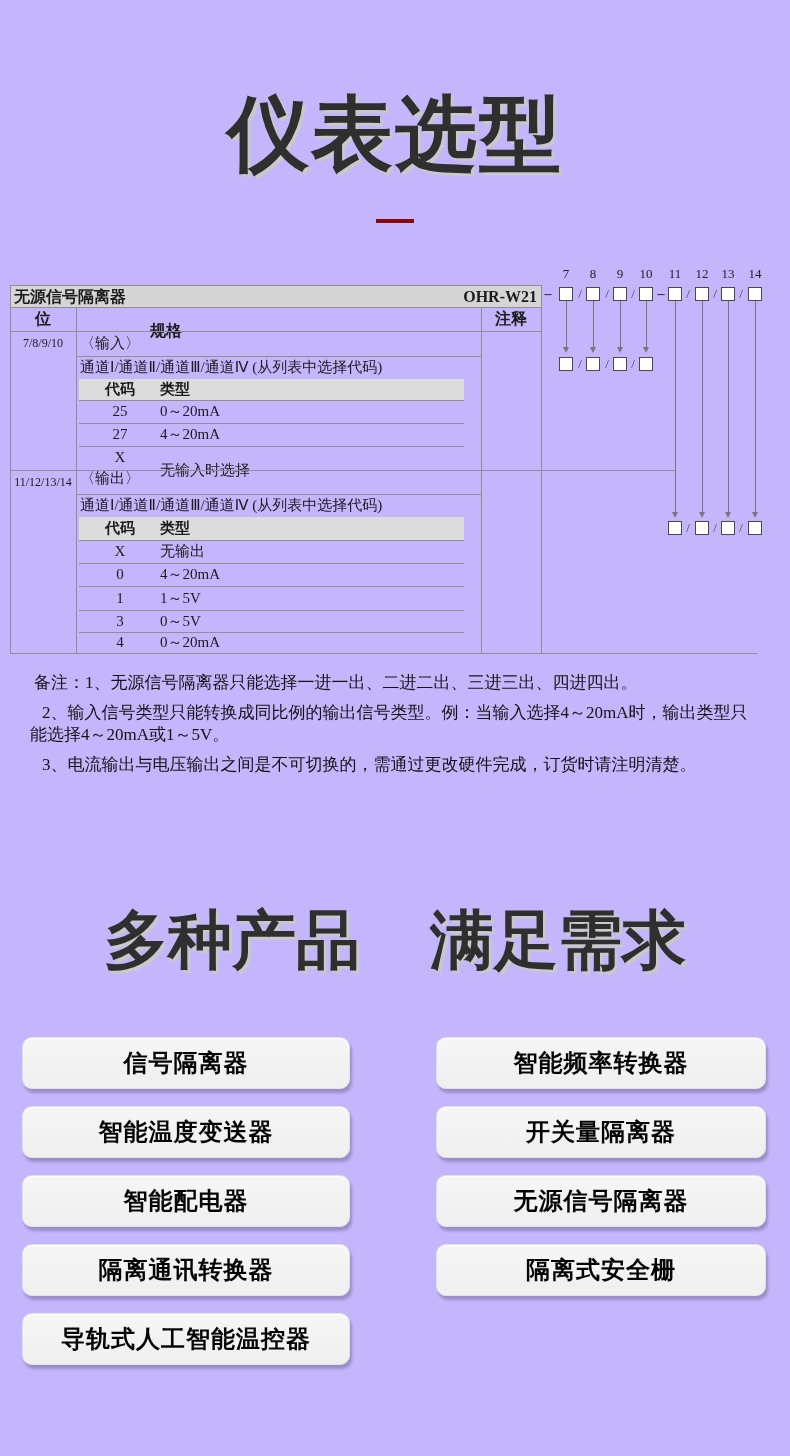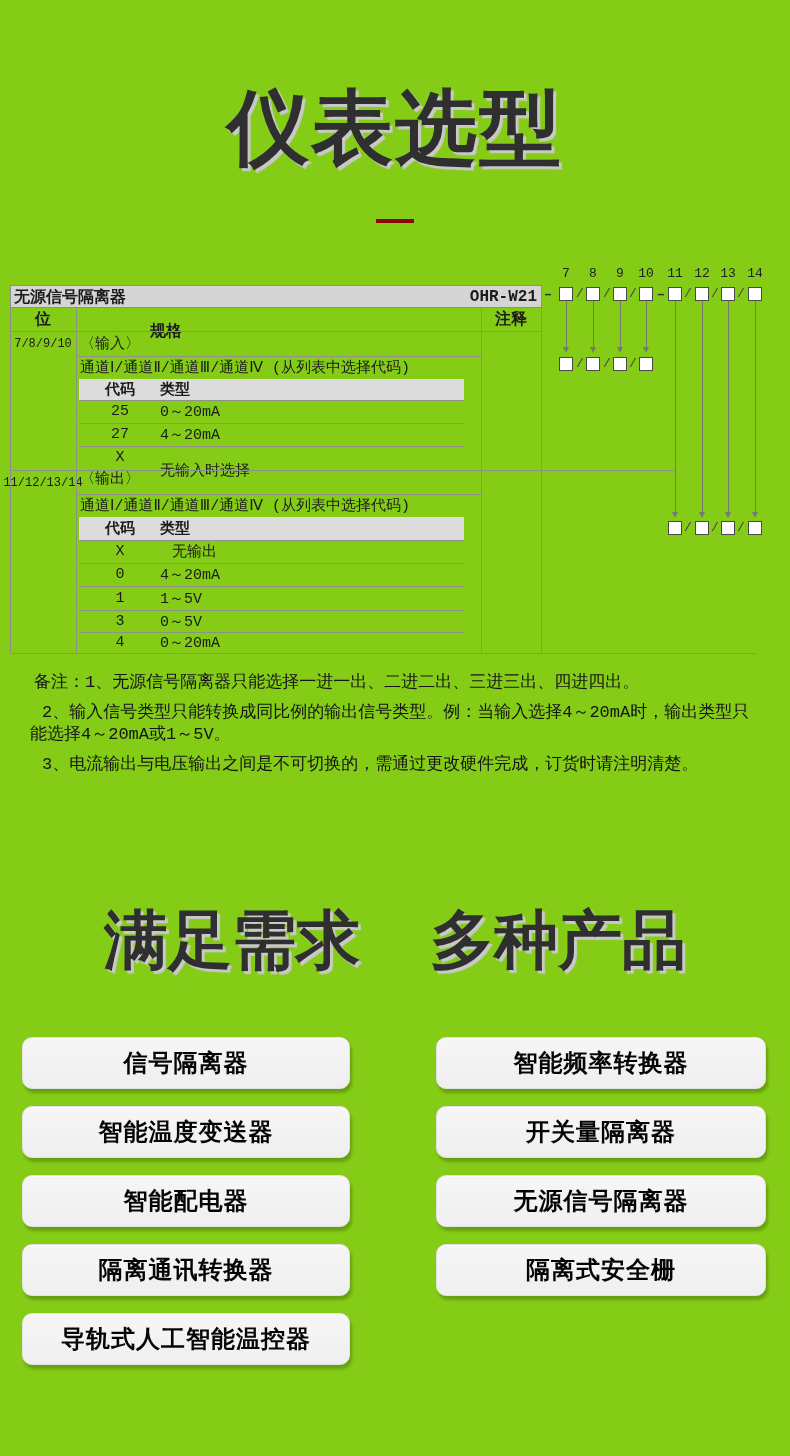--- a/index.html
+++ b/index.html
@@ -1,17 +1,17 @@
 <!DOCTYPE html>
 <html><head>
 <meta charset="utf-8">
 <style>
   html,body{margin:0;padding:0;background:#fff;}
-  .page{position:relative;width:790px;height:1456px;background:#84cc16;overflow:hidden;
-        font-family:Liberation Mono, monospace;color:#1c1c1c;}
+  .page{position:relative;width:790px;height:1456px;background:#c4b5fd;overflow:hidden;
+        font-family:Liberation Serif, serif;color:#1c1c1c;}
 
   
   .title1{position:absolute;left:0;top:88px;width:100%;text-align:center;
           font-size:82px;line-height:1.15;font-weight:900;color:#2f2f2f;
           letter-spacing:2px;text-shadow:3px 3px 1px #c9c9c9;}
   .red-divider{position:absolute;left:376px;top:219px;width:38px;height:4px;background:#8b0707;}
   .title2{position:absolute;left:0;top:897px;width:100%;display:flex;justify-content:center;gap:70px;
           font-size:64px;font-weight:900;color:#2f2f2f;text-shadow:3px 3px 1px #c9c9c9;}
 
   
@@ -84,21 +84,21 @@
 
     <div class="cell center small" style="left:10px;top:470px;width:66px;height:25px;">11/12/13/14</div>
     <div class="cell" style="left:80px;top:470px;height:16px;">〈输出〉</div>
     <div class="cell" style="left:80px;top:494px;height:23px;">通道Ⅰ/通道Ⅱ/通道Ⅲ/通道Ⅳ (从列表中选择代码)</div>
 
     <div class="subgray" style="left:79px;top:517px;width:385px;height:23px;"></div>
     <div class="cell bold center" style="left:95px;top:517px;width:50px;height:23px;">代码</div>
     <div class="cell bold" style="left:160px;top:517px;height:23px;">类型</div>
 
     <div class="cell center" style="left:95px;top:540px;width:50px;height:23px;">X</div>
-    <div class="cell" style="left:160px;top:540px;height:23px;margin-left:12px;">无输出</div>
+    <div class="cell" style="left:160px;top:540px;height:23px;">无输出</div>
     <div class="cell center" style="left:95px;top:563px;width:50px;height:23px;">0</div>
     <div class="cell" style="left:160px;top:563px;height:23px;">4～20mA</div>
     <div class="cell center" style="left:95px;top:586px;width:50px;height:24px;">1</div>
     <div class="cell" style="left:160px;top:586px;height:24px;">1～5V</div>
     <div class="cell center" style="left:95px;top:610px;width:50px;height:22px;">3</div>
     <div class="cell" style="left:160px;top:610px;height:22px;">0～5V</div>
     <div class="cell center" style="left:95px;top:632px;width:50px;height:21px;">4</div>
     <div class="cell" style="left:160px;top:632px;height:21px;">0～20mA</div>
 
     <div class="hline" style="left:10px;top:285px;width:531px;"></div>
@@ -177,22 +177,22 @@
     <div class="cbox" style="left:748px;top:521px;"></div>
   </div>
 
   <div class="notes">
     <p class="first">备注：1、无源信号隔离器只能选择一进一出、二进二出、三进三出、四进四出。</p>
     <p class="indent">2、输入信号类型只能转换成同比例的输出信号类型。例：当输入选择4～20mA时，输出类型只能选择4～20mA或1～5V。</p>
     <p class="indent">3、电流输出与电压输出之间是不可切换的，需通过更改硬件完成，订货时请注明清楚。</p>
   </div>
 
   <div class="title2">
+    <span>多种产品</span>
     <span>满足需求</span>
-    <span>多种产品</span>
   </div>
 
   <div class="products">
     <div class="pbtn">信号隔离器</div>
     <div class="pbtn">智能频率转换器</div>
     <div class="pbtn">智能温度变送器</div>
     <div class="pbtn">开关量隔离器</div>
     <div class="pbtn">智能配电器</div>
     <div class="pbtn">无源信号隔离器</div>
     <div class="pbtn">隔离通讯转换器</div>

